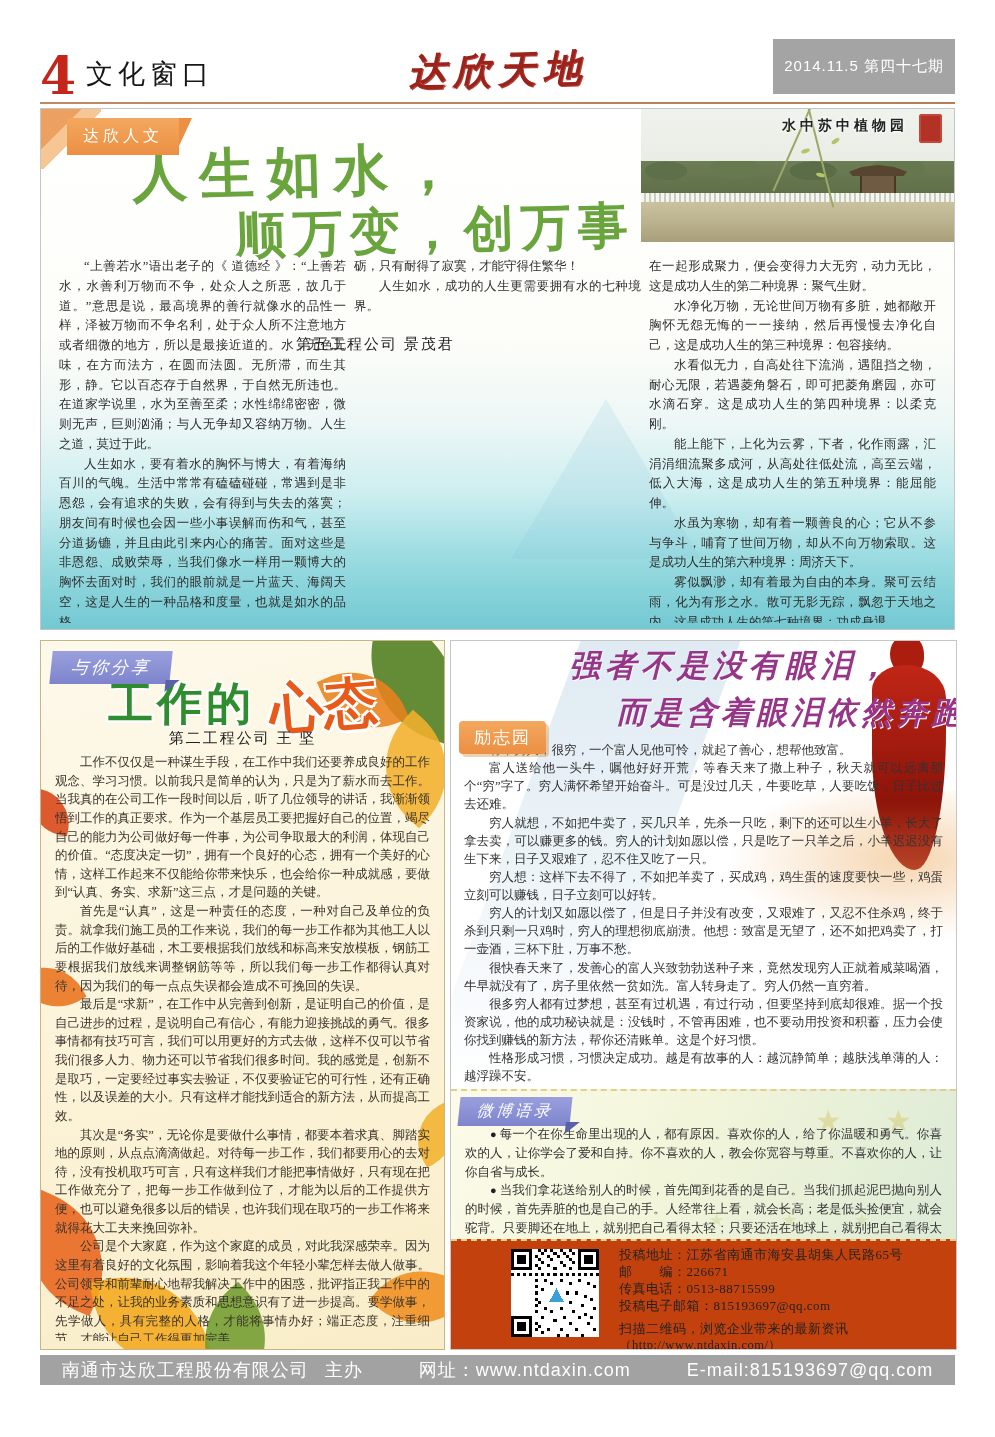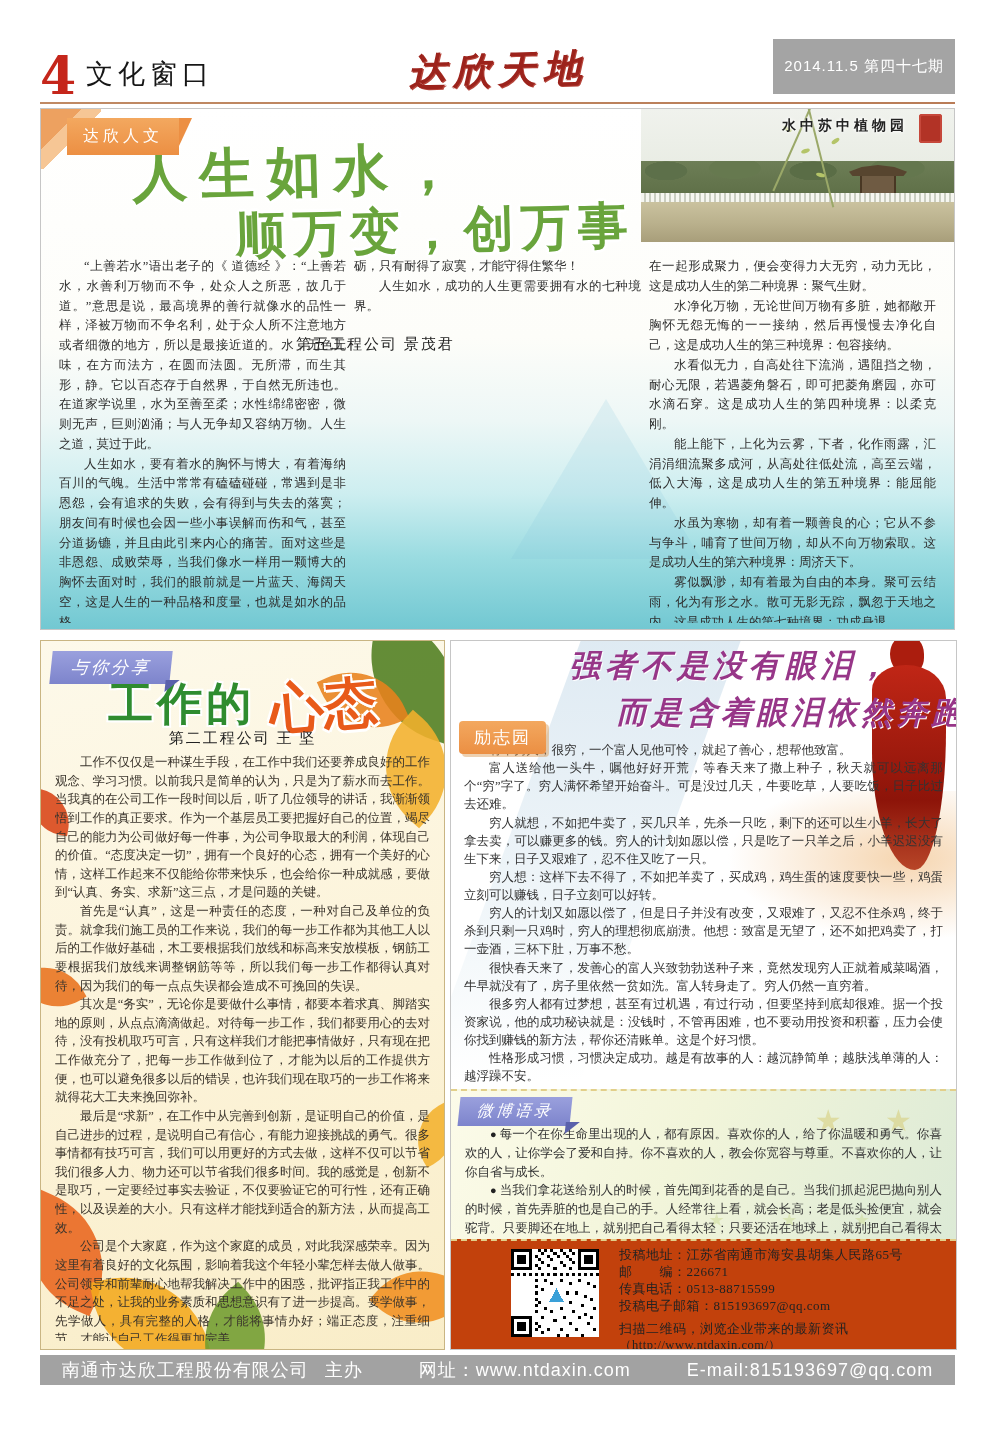--- a/index.html
+++ b/index.html
@@ -177,22 +177,22 @@
 
     <div class="tag-share">与你分享</div>
     <div class="share-title">
       <span class="st-green">工作的</span>
       <span class="st-orange">心态</span>
     </div>
     <div class="share-byline">第二工程公司  王 坚</div>
     <div class="share-body">
         <p class="para">工作不仅仅是一种谋生手段，在工作中我们还要养成良好的工作观念、学习习惯。以前我只是简单的认为，只是为了薪水而去工作。当我真的在公司工作一段时间以后，听了几位领导的讲话，我渐渐领悟到工作的真正要求。作为一个基层员工要把握好自己的位置，竭尽自己的能力为公司做好每一件事，为公司争取最大的利润，体现自己的价值。“态度决定一切”，拥有一个良好的心态，拥有一个美好的心情，这样工作起来不仅能给你带来快乐，也会给你一种成就感，要做到“认真、务实、求新”这三点，才是问题的关键。</p>
         <p class="para">首先是“认真”，这是一种责任的态度，一种对自己及单位的负责。就拿我们施工员的工作来说，我们的每一步工作都为其他工人以后的工作做好基础，木工要根据我们放线和标高来安放模板，钢筋工要根据我们放线来调整钢筋等等，所以我们每一步工作都得认真对待，因为我们的每一点点失误都会造成不可挽回的失误。</p>
+        <p class="para">最后是“求新”，在工作中从完善到创新，是证明自己的价值，是自己进步的过程，是说明自己有信心，有能力迎接挑战的勇气。很多事情都有技巧可言，我们可以用更好的方式去做，这样不仅可以节省我们很多人力、物力还可以节省我们很多时间。我的感觉是，创新不是取巧，一定要经过事实去验证，不仅要验证它的可行性，还有正确性，以及误差的大小。只有这样才能找到适合的新方法，从而提高工效。</p>
         <p class="para">其次是“务实”，无论你是要做什么事情，都要本着求真、脚踏实地的原则，从点点滴滴做起。对待每一步工作，我们都要用心的去对待，没有投机取巧可言，只有这样我们才能把事情做好，只有现在把工作做充分了，把每一步工作做到位了，才能为以后的工作提供方便，也可以避免很多以后的错误，也许我们现在取巧的一步工作将来就得花大工夫来挽回弥补。</p>
-        <p class="para">最后是“求新”，在工作中从完善到创新，是证明自己的价值，是自己进步的过程，是说明自己有信心，有能力迎接挑战的勇气。很多事情都有技巧可言，我们可以用更好的方式去做，这样不仅可以节省我们很多人力、物力还可以节省我们很多时间。我的感觉是，创新不是取巧，一定要经过事实去验证，不仅要验证它的可行性，还有正确性，以及误差的大小。只有这样才能找到适合的新方法，从而提高工效。</p>
         <p class="para">公司是个大家庭，作为这个家庭的成员，对此我深感荣幸。因为这里有着良好的文化氛围，影响着我这个年轻小辈怎样去做人做事。公司领导和前辈耐心地帮我解决工作中的困惑，批评指正我工作中的不足之处，让我的业务素质和思想意识有了进一步提高。要学做事，先学做人，具有完整的人格，才能将事情办好；端正态度，注重细节，才能让自己工作得更加完美。</p>
       </div>
   </section>
 
   <section class="right-col">
 
     <div class="inspire">
       <div class="blue-band"></div>
       <div class="glow"></div>
       <div class="red-fig">

